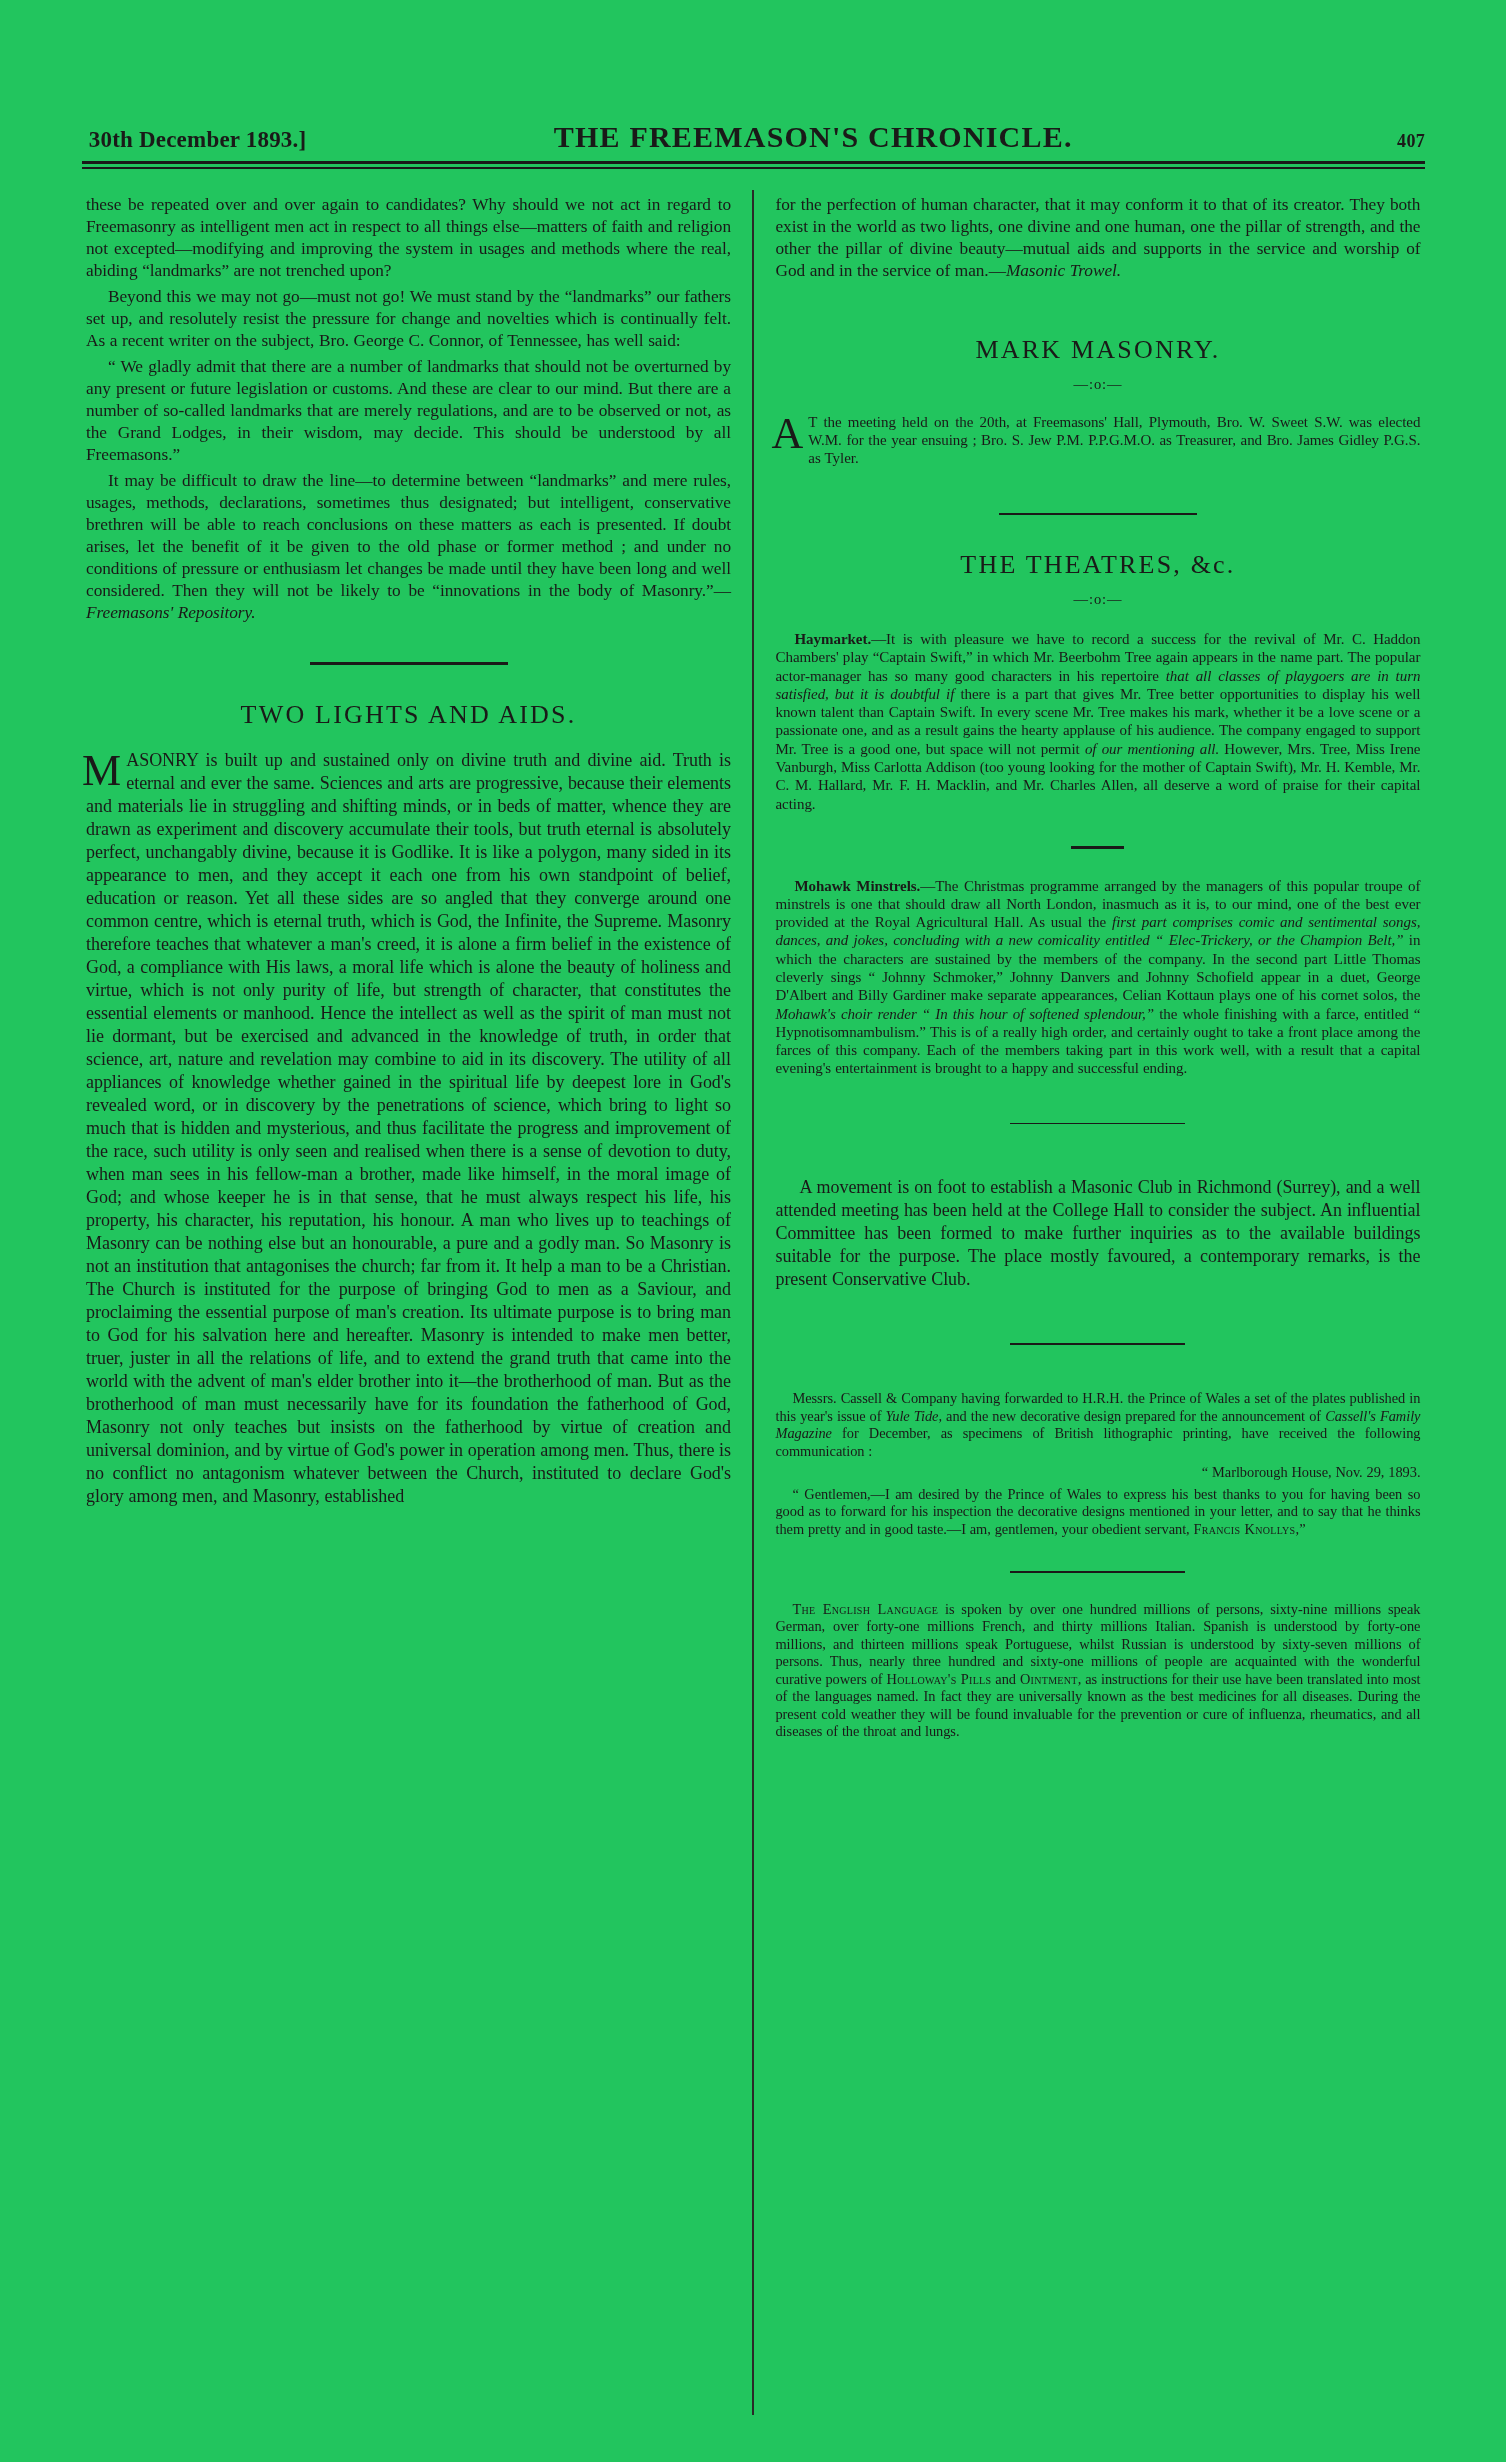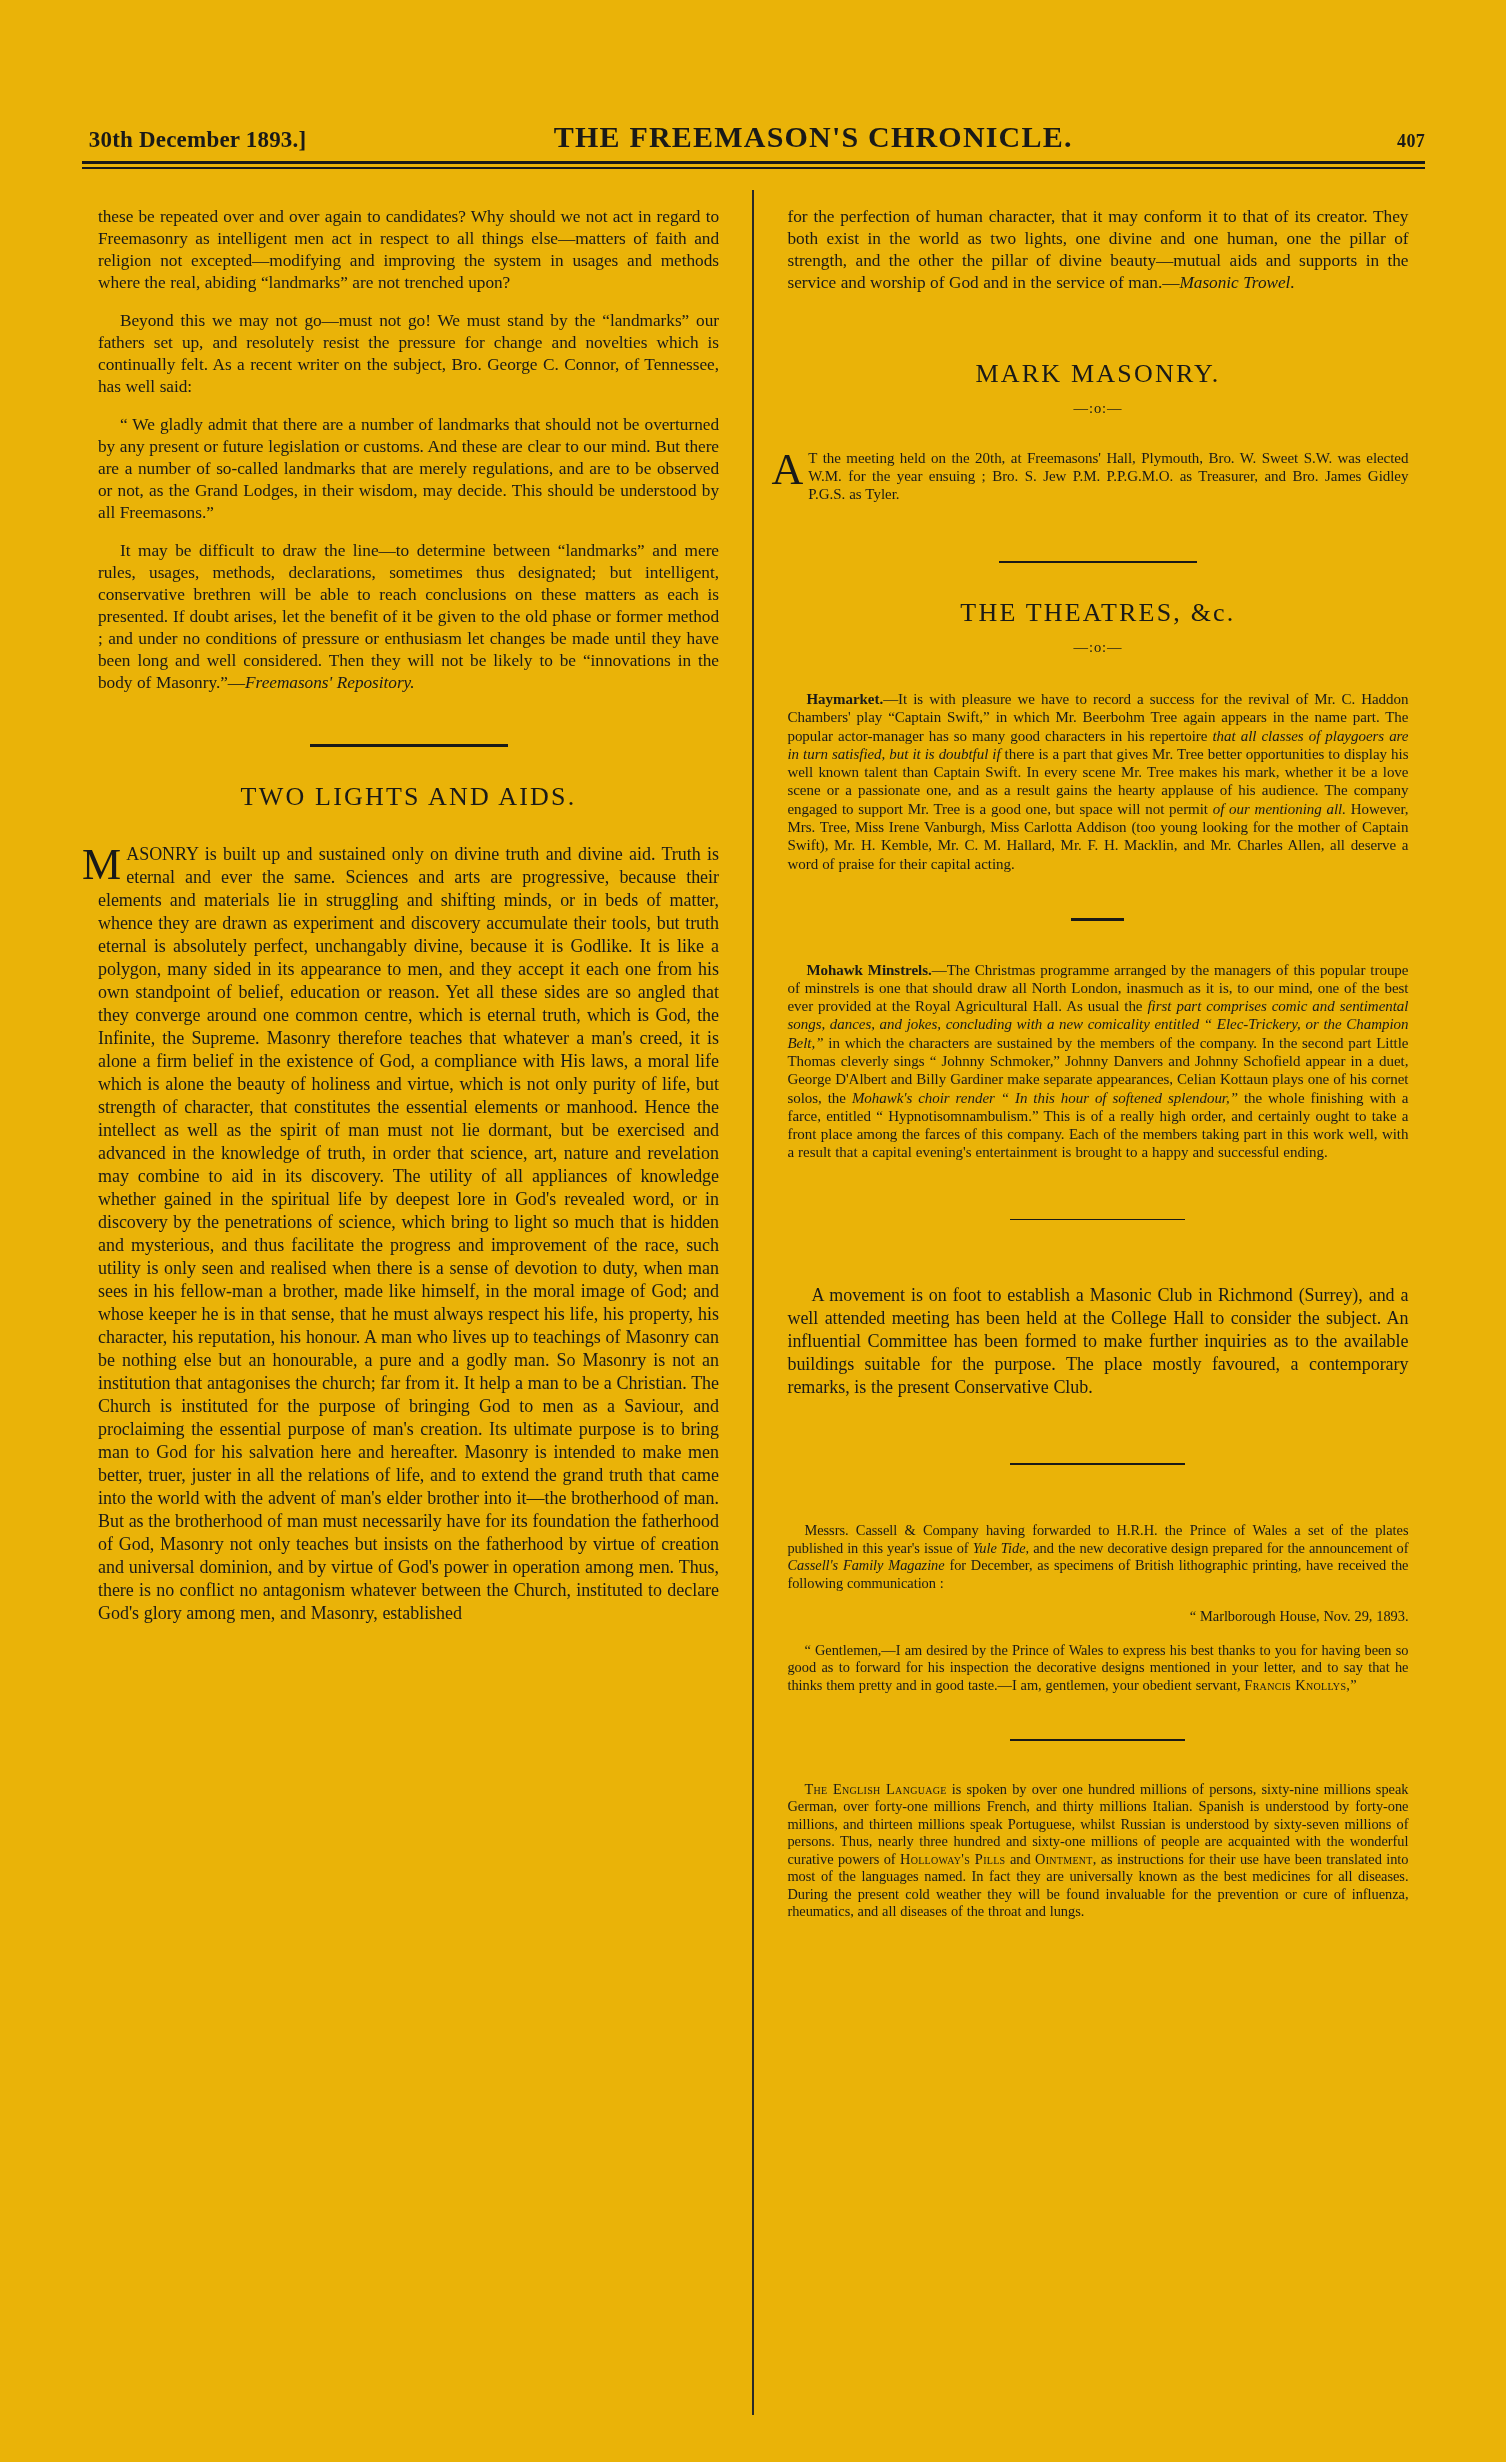--- a/index.html
+++ b/index.html
@@ -14,21 +14,21 @@
     position: relative;
     font-family: "Liberation Serif", "DejaVu Serif", serif;
     color: #1a1a18;
     overflow: hidden;
   }
   .page {
     position: absolute;
     left: 0; top: 0;
     width: 1507px;
     height: 2462px;
-    background: #eab308;
+    background: #22c55e;
   }
   
   .masthead {
     position: absolute;
     left: 82px;
     top: 120px;
     width: 1343px;
     display: flex;
     align-items: baseline;
     justify-content: space-between;
@@ -86,21 +86,21 @@
   .col-right { padding-left: 16px; }
   .col-divider {
     width: 1.7px;
     background: #2a2a28;
     margin: 0 1.7px;
     align-self: stretch;
     flex: 0 0 1.7px;
   }
 
   p {
-    margin: 16px;
+    margin: 4px;
     font-size: 17.3px;
     line-height: 22px;
     text-align: justify;
     text-justify: inter-word;
     letter-spacing: -0.04px;
     word-spacing: 0.3px;
   }
   p.ind { text-indent: 22px; }
   p.noind { text-indent: 0; }
 

